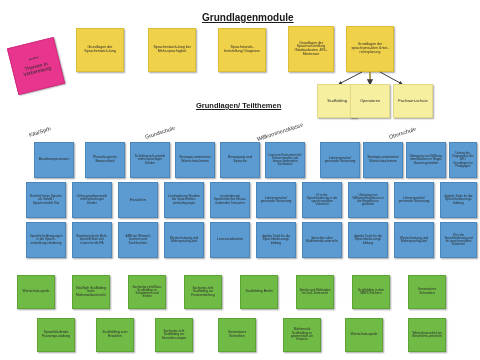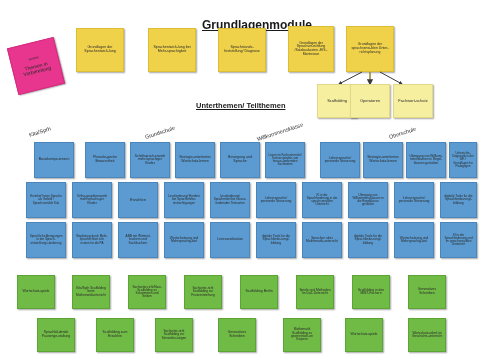--- a/index.html
+++ b/index.html
@@ -25,22 +25,22 @@
   .pink-note .small{font-size:3.2px;}
   .pink-note .big{font-size:5px;line-height:1.1;text-align:center;}
   svg.links{position:absolute;left:0;top:0;width:480px;height:360px;
             pointer-events:none;}
 </style>
 </head>
 <body>
 
 <div class="board">
 
-  <div class="sec-title" style="left:202px;top:18px;font-size:12px;">Grundlagenmodule</div>
-  <div class="sec-title" style="left:196px;top:101px;font-size:7.5px;">Unterthemen/ Teilthemen</div>
+  <div class="sec-title" style="left:202px;top:12px;font-size:10px;">Grundlagenmodule</div>
+  <div class="sec-title" style="left:196px;top:101px;font-size:7.5px;">Grundlagen/ Teilthemen</div>
 
   <div class="card pink pink-note" style="left:12px;top:42px;width:48px;height:48px;">
     <span class="small">weitere</span>
     <span class="big">Themen in Vorbereitung</span>
   </div>
 
   <div class="card yellow" style="left:76px;top:28px;width:48px;height:44px;font-size:3.6px;">Grundlagen der Sprachentwick-lung</div>
   <div class="card yellow" style="left:148px;top:28px;width:48px;height:44px;font-size:3.6px;">Sprachentwick-lung bei Mehr-sprachigkeit</div>
   <div class="card yellow" style="left:218px;top:28px;width:48px;height:44px;font-size:3.6px;">Sprachstands-feststellung/ Diagnose</div>
   <div class="card yellow" style="left:288px;top:26px;width:46px;height:46px;font-size:3.4px;">Grundlagen der Sprachver-mittlung /Satzbaukasten -EIS -Montessori</div>

